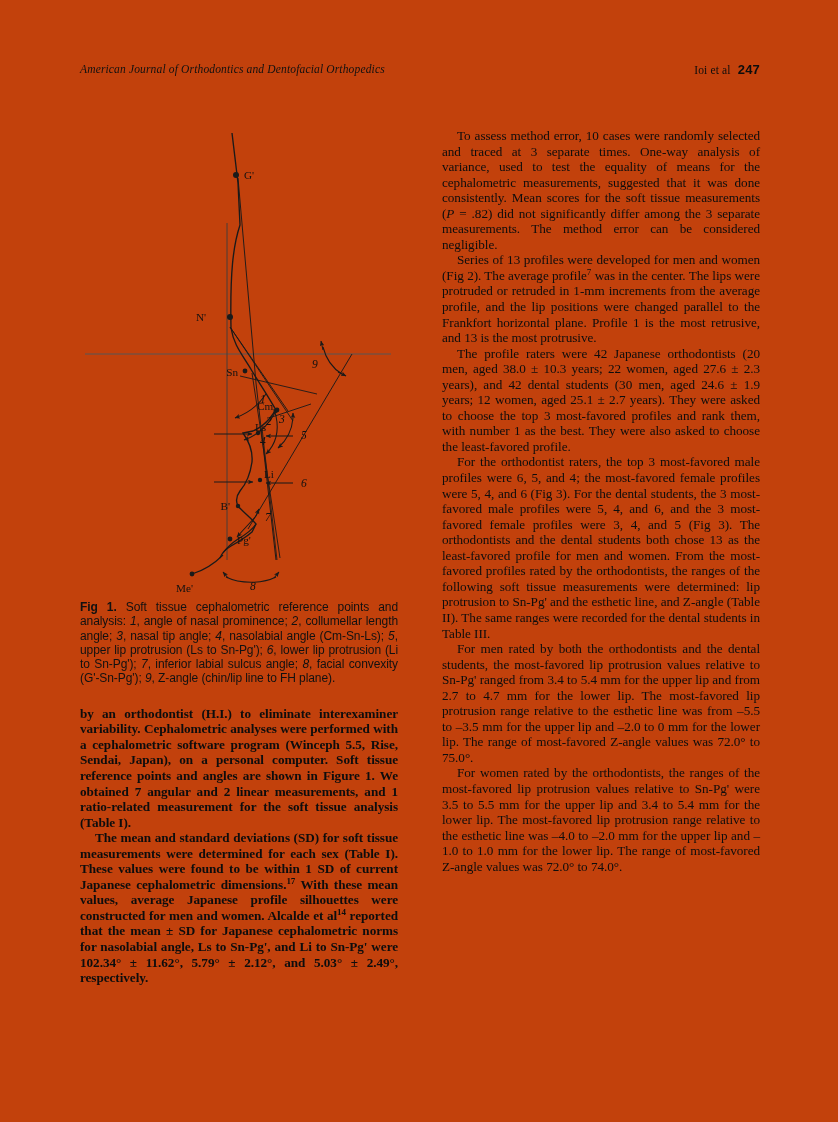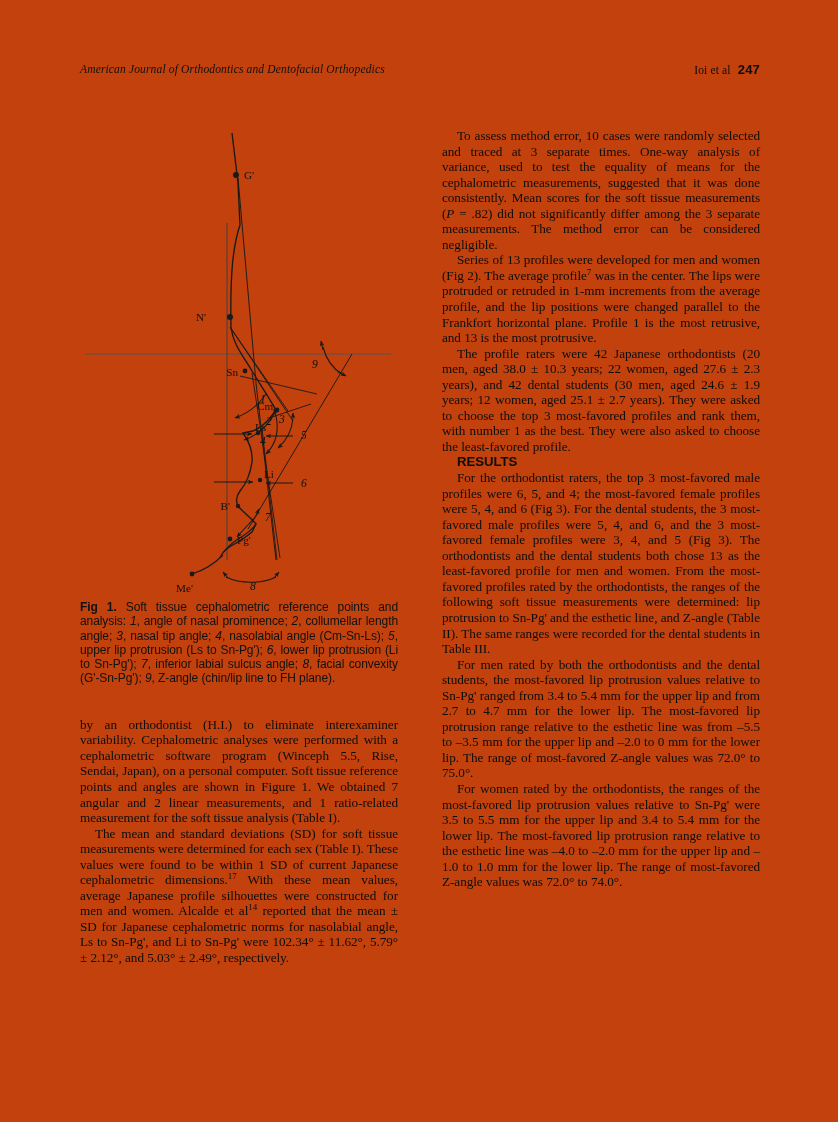--- a/index.html
+++ b/index.html
@@ -115,21 +115,22 @@
   }
   .body-text p.noindent { text-indent: 0; }
   .body-text sup {
     font-size: 9px;
     vertical-align: super;
     line-height: 0;
   }
   .body-text i { font-style: italic; }
 
   .col-left .body-text {
-    margin-top: 31px;
+    margin-top: 20px;
+    font-weight: bold;
   }
 
   .section-head {
     font-family: "Liberation Sans", sans-serif;
     font-weight: bold;
     font-size: 11.8px;
     letter-spacing: 0.3px;
     margin: 12px 0 5px 0;
     text-indent: 0;
     text-align: left;
@@ -286,21 +287,20 @@
       <p>The mean and standard deviations (SD) for soft tissue measurements were determined for each sex (Table I). These values were found to be within 1 SD of current Japanese cephalometric dimensions.<sup>17</sup> With these mean values, average Japanese profile silhouettes were constructed for men and women. Alcalde et al<sup>14</sup> reported that the mean ± SD for Japanese cephalometric norms for nasolabial angle, Ls to Sn-Pg', and Li to Sn-Pg' were 102.34° ± 11.62°, 5.79° ± 2.12°, and 5.03° ± 2.49°, respectively.</p>
     </div>
   </div>
 
   <div class="col-right">
     <div class="body-text">
       <p>To assess method error, 10 cases were randomly selected and traced at 3 separate times. One-way analysis of variance, used to test the equality of means for the cephalometric measurements, suggested that it was done consistently. Mean scores for the soft tissue measurements (<i>P</i> = .82) did not significantly differ among the 3 separate measurements. The method error can be considered negligible.</p>
       <p>Series of 13 profiles were developed for men and women (Fig 2). The average profile<sup>7</sup> was in the center. The lips were protruded or retruded in 1-mm increments from the average profile, and the lip positions were changed parallel to the Frankfort horizontal plane. Profile 1 is the most retrusive, and 13 is the most protrusive.</p>
       <p>The profile raters were 42 Japanese orthodontists (20 men, aged 38.0 ± 10.3 years; 22 women, aged 27.6 ± 2.3 years), and 42 dental students (30 men, aged 24.6 ± 1.9 years; 12 women, aged 25.1 ± 2.7 years). They were asked to choose the top 3 most-favored profiles and rank them, with number 1 as the best. They were also asked to choose the least-favored profile.</p>
 
-      <p class="section-head">RESULTS</p>
 
       <p>For the orthodontist raters, the top 3 most-favored male profiles were 6, 5, and 4; the most-favored female profiles were 5, 4, and 6 (Fig 3). For the dental students, the 3 most-favored male profiles were 5, 4, and 6, and the 3 most-favored female profiles were 3, 4, and 5 (Fig 3). The orthodontists and the dental students both chose 13 as the least-favored profile for men and women. From the most-favored profiles rated by the orthodontists, the ranges of the following soft tissue measurements were determined: lip protrusion to Sn-Pg' and the esthetic line, and Z-angle (Table II). The same ranges were recorded for the dental students in Table III.</p>
       <p>For men rated by both the orthodontists and the dental students, the most-favored lip protrusion values relative to Sn-Pg' ranged from 3.4 to 5.4 mm for the upper lip and from 2.7 to 4.7 mm for the lower lip. The most-favored lip protrusion range relative to the esthetic line was from –5.5 to –3.5 mm for the upper lip and –2.0 to 0 mm for the lower lip. The range of most-favored Z-angle values was 72.0° to 75.0°.</p>
       <p>For women rated by the orthodontists, the ranges of the most-favored lip protrusion values relative to Sn-Pg' were 3.5 to 5.5 mm for the upper lip and 3.4 to 5.4 mm for the lower lip. The most-favored lip protrusion range relative to the esthetic line was –4.0 to –2.0 mm for the upper lip and –1.0 to 1.0 mm for the lower lip. The range of most-favored Z-angle values was 72.0° to 74.0°.</p>
     </div>
   </div>
 
 </div>
 
 </body></html>

